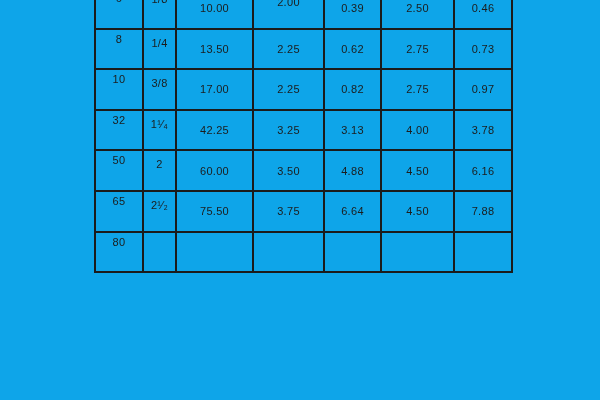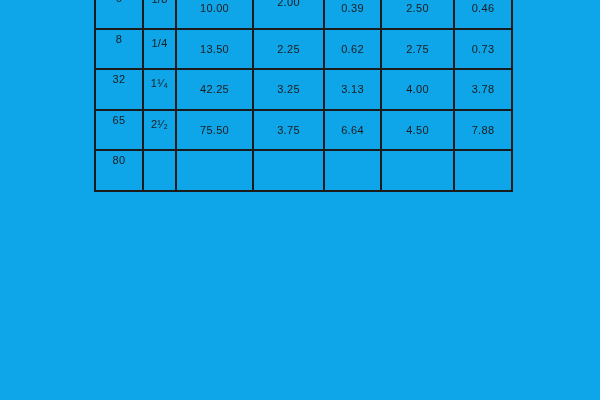--- a/index.html
+++ b/index.html
@@ -80,27 +80,45 @@
         <tr>
           <td class="c1"><span class="cell-value">8</span></td>
           <td class="c2"><span class="cell-value">1/4</span></td>
           <td class="c3"><span class="cell-value">13.50</span></td>
           <td class="c4"><span class="cell-value">2.25</span></td>
           <td class="c5"><span class="cell-value">0.62</span></td>
           <td class="c6"><span class="cell-value">2.75</span></td>
           <td class="c7"><span class="cell-value">0.73</span></td>
         </tr>
         <tr>
+          <td class="c1"><span class="cell-value">10</span></td>
+          <td class="c2"><span class="cell-value">3/8</span></td>
+          <td class="c3"><span class="cell-value">17.00</span></td>
+          <td class="c4"><span class="cell-value">2.25</span></td>
+          <td class="c5"><span class="cell-value">0.82</span></td>
+          <td class="c6"><span class="cell-value">2.75</span></td>
+          <td class="c7"><span class="cell-value">0.97</span></td>
+        </tr>
+        <tr>
           <td class="c1"><span class="cell-value">32</span></td>
           <td class="c2"><span class="cell-value">1¹⁄₄</span></td>
           <td class="c3"><span class="cell-value">42.25</span></td>
           <td class="c4"><span class="cell-value">3.25</span></td>
           <td class="c5"><span class="cell-value">3.13</span></td>
           <td class="c6"><span class="cell-value">4.00</span></td>
           <td class="c7"><span class="cell-value">3.78</span></td>
+        </tr>
+        <tr>
+          <td class="c1"><span class="cell-value">50</span></td>
+          <td class="c2"><span class="cell-value">2</span></td>
+          <td class="c3"><span class="cell-value">60.00</span></td>
+          <td class="c4"><span class="cell-value">3.50</span></td>
+          <td class="c5"><span class="cell-value">4.88</span></td>
+          <td class="c6"><span class="cell-value">4.50</span></td>
+          <td class="c7"><span class="cell-value">6.16</span></td>
         </tr>
         <tr>
           <td class="c1"><span class="cell-value">65</span></td>
           <td class="c2"><span class="cell-value">2¹⁄₂</span></td>
           <td class="c3"><span class="cell-value">75.50</span></td>
           <td class="c4"><span class="cell-value">3.75</span></td>
           <td class="c5"><span class="cell-value">6.64</span></td>
           <td class="c6"><span class="cell-value">4.50</span></td>
           <td class="c7"><span class="cell-value">7.88</span></td>
         </tr>

